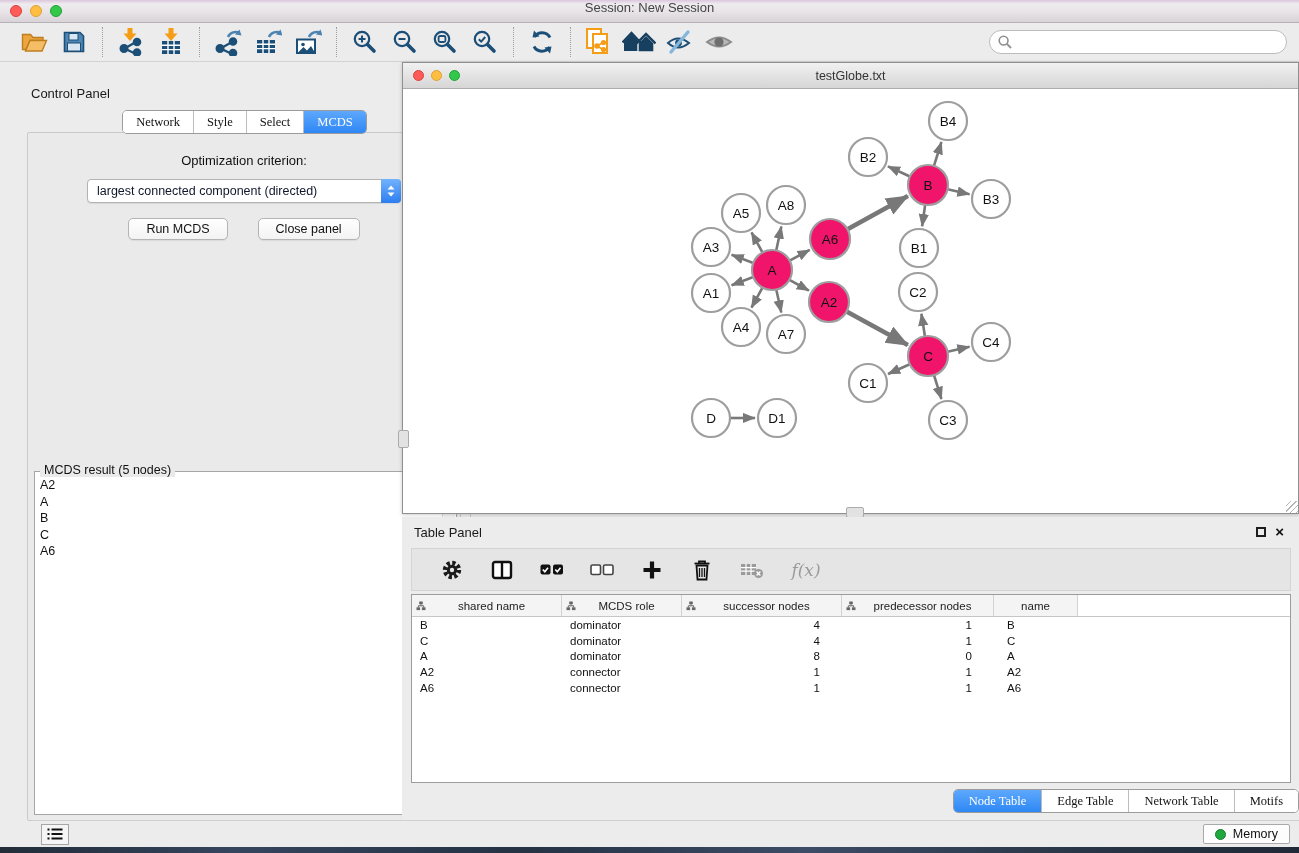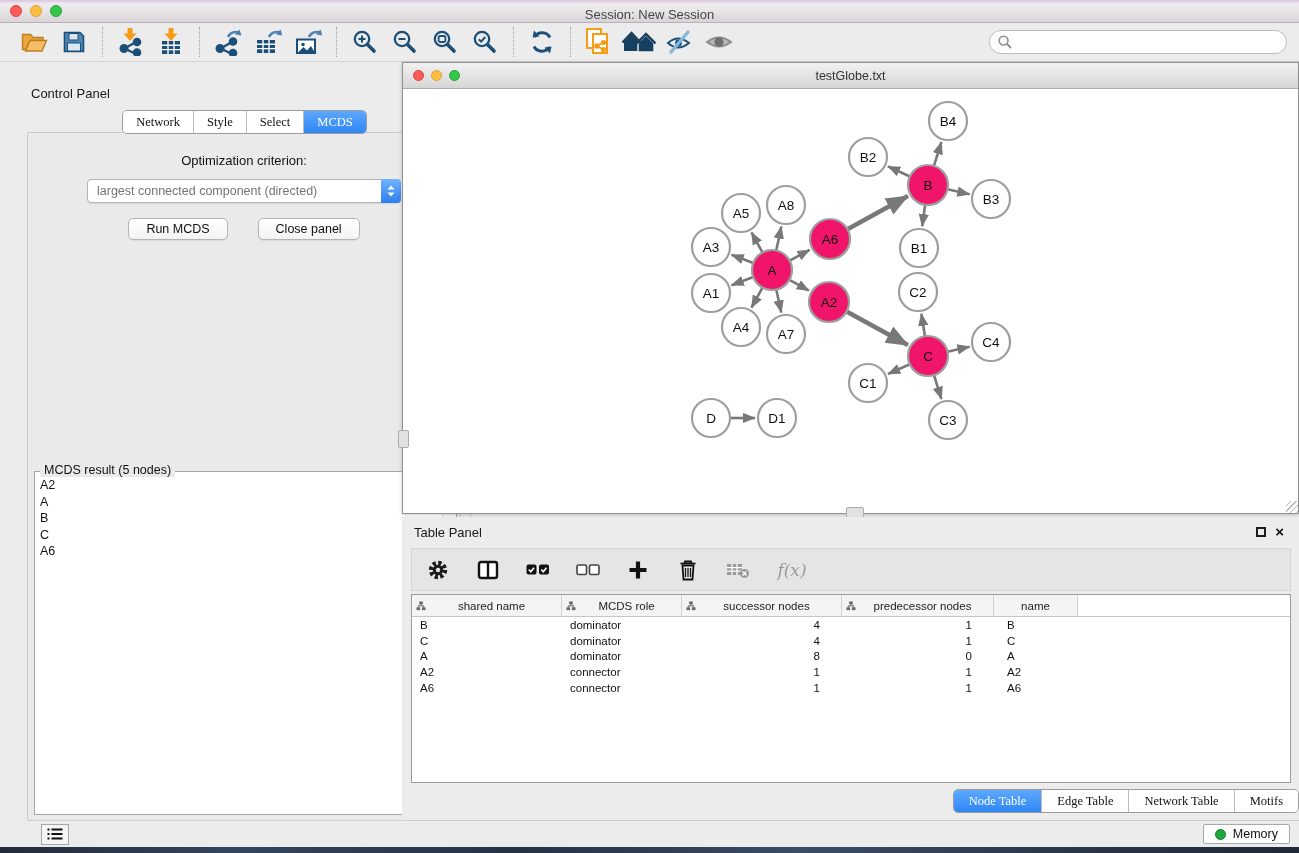--- a/index.html
+++ b/index.html
@@ -2,21 +2,21 @@
 <html><head>
 <meta charset="utf-8">
 <style>
   html,body{margin:0;padding:0;}
   body{font-family:"Liberation Sans","DejaVu Sans",sans-serif;background:#444;}
   .app{position:relative;width:1299px;height:853px;background:#ececec;overflow:hidden;}
 
   
   .titlebar{position:absolute;left:0;top:0;right:0;height:22px;
     background:linear-gradient(180deg,#dcc6dd 0,#efecef 18%,#e7e3e7 55%,#d7d3d7 100%);
-    border-bottom:1px solid #b6b2b6;display:flex;align-items:flex-end;justify-content:center;}
+    border-bottom:1px solid #b6b2b6;display:flex;align-items:flex-start;justify-content:center;}
   .title-text{font-size:13px;color:#454545;}
   .traffic{position:absolute;left:10px;top:5px;display:flex;gap:8px;}
   .light{width:12px;height:12px;border-radius:50%;box-sizing:border-box;}
   .light.red{background:#fc5b57;border:1px solid #dd403c;}
   .light.yellow{background:#fdbe41;border:1px solid #dfa133;}
   .light.green{background:#34c84a;border:1px solid #23a135;}
 
   
   .toolbar{position:absolute;left:0;top:23px;right:0;height:39px;background:#ececec;
     border-bottom:1px solid #d2d2d2;display:flex;align-items:center;padding:0 8px;box-sizing:border-box;}
@@ -36,21 +36,21 @@
   .close-x{font-size:15px;font-weight:bold;color:#111;line-height:10px;background:none;border:none;padding:0;}
   .ctabs{display:flex;justify-content:center;position:relative;z-index:2;margin-top:2px;}
   .seg{display:inline-flex;border:1px solid #9b9b9b;border-radius:5px;overflow:hidden;background:#fff;}
   .seg .tab{padding:3px 13px;font-size:12.5px;color:#111;background:#fff;border:none;border-right:1px solid #bcbcbc;line-height:16px;font-family:Liberation Serif, serif;}
   .seg .tab:last-child{border-right:none;}
   .seg .tab.active{background:linear-gradient(#5ea8fd,#2e87f4);color:#fff;}
   .cp-content{position:absolute;left:8px;right:9px;top:54px;bottom:15px;background:#eaeaea;border:1px solid #c9c9c9;border-radius:2px;}
   .opt-label{text-align:center;font-size:13px;color:#111;margin-top:20px;}
   .dropdown{margin:11px auto 0;width:314px;height:24px;background:#fff;border:1px solid #b3b3b3;border-radius:4px;
     display:flex;align-items:center;box-sizing:border-box;box-shadow:0 1px 1px rgba(0,0,0,.08);}
-  .dropdown .val{flex:1;padding-left:9px;font-size:12.5px;color:#737373;white-space:nowrap;}
+  .dropdown .val{flex:1;padding-left:9px;font-size:12.5px;color:#0f172a;white-space:nowrap;}
   .stepper{width:20px;align-self:stretch;margin:-1px -1px -1px 0;border-radius:0 4px 4px 0;
     background:linear-gradient(#72b3fd,#2e7ef0);display:flex;flex-direction:column;align-items:center;justify-content:center;gap:2px;}
   .btn-row{display:flex;justify-content:center;gap:30px;margin-top:15px;}
   .pbtn{background:linear-gradient(#ffffff,#f3f3f3);border:1px solid #b4b4b4;border-radius:5px;padding:3px 17px;font-size:12.5px;color:#111;box-shadow:0 1px 1px rgba(0,0,0,.07);}
   .result-box{position:absolute;left:6px;right:3px;top:338px;bottom:5px;border:1px solid #a6a6a6;background:#fff;}
   .result-legend{position:absolute;top:-9px;left:5px;background:#eaeaea;padding:0 4px;font-size:12.5px;color:#111;}
   .result-list{position:absolute;left:1px;top:1px;bottom:1px;right:13px;overflow:hidden;padding:4px 0 0 4px;font-size:12.5px;line-height:16.5px;color:#111;}
   .result-track{position:absolute;top:1px;bottom:1px;right:1px;width:12px;background:#f4f4f4;border-left:1px solid #dedede;}
 
   
@@ -61,21 +61,21 @@
   .net-title .light{width:11px;height:11px;}
   .net-canvas{position:absolute;left:0;right:0;top:26px;bottom:0;background:#fff;overflow:hidden;}
   .grip-v{position:absolute;left:-5px;top:367px;width:9px;height:16px;background:#e2e2e2;border:1px solid #ababab;border-radius:2px;}
   .grip-h{position:absolute;left:443px;bottom:-5px;width:16px;height:9px;background:#e2e2e2;border:1px solid #ababab;border-radius:2px;}
   .grip-corner{position:absolute;right:0;bottom:0;width:12px;height:12px;
     background:repeating-linear-gradient(135deg,transparent 0 3px,#b5b5b5 3px 4px);}
 
   
   .table-panel{position:absolute;left:402px;top:517px;width:897px;height:303px;background:#ececec;}
   .tp-toolbar{position:absolute;left:9px;right:8px;top:31px;height:43px;background:#e5e5e5;border:1px solid #d4d4d4;
-    display:flex;align-items:center;gap:12px;box-sizing:border-box;padding:0 1px;}
+    display:flex;align-items:center;gap:12px;box-sizing:border-box;padding:0 15px;}
   .tp-btn{width:38px;height:34px;display:flex;align-items:center;justify-content:center;background:none;border:none;padding:0;}
   .fx-label{font-family:"DejaVu Serif","Liberation Serif",serif;font-style:italic;font-size:17px;color:#9a9a9a;}
   .tp-table{position:absolute;left:9px;right:8px;top:77px;bottom:37px;background:#fff;border:1px solid #9c9c9c;overflow:hidden;}
   .thead{display:flex;height:21px;border-bottom:1px solid #c6c6c6;font-size:11.5px;color:#222;}
   .th{display:flex;align-items:center;background:#f4f4f4;border-right:1px solid #d2d2d2;box-sizing:border-box;padding:0 4px;}
   .th .lbl{flex:1;text-align:center;}
   .th.filler{flex:1;background:#fff;border-right:none;}
   .trow{display:flex;height:15.8px;align-items:center;font-size:11.5px;color:#111;}
   .td{box-sizing:border-box;white-space:nowrap;overflow:hidden;}
   .bottom-tabs{position:absolute;left:0;right:0;bottom:7px;display:flex;justify-content:flex-end;}

